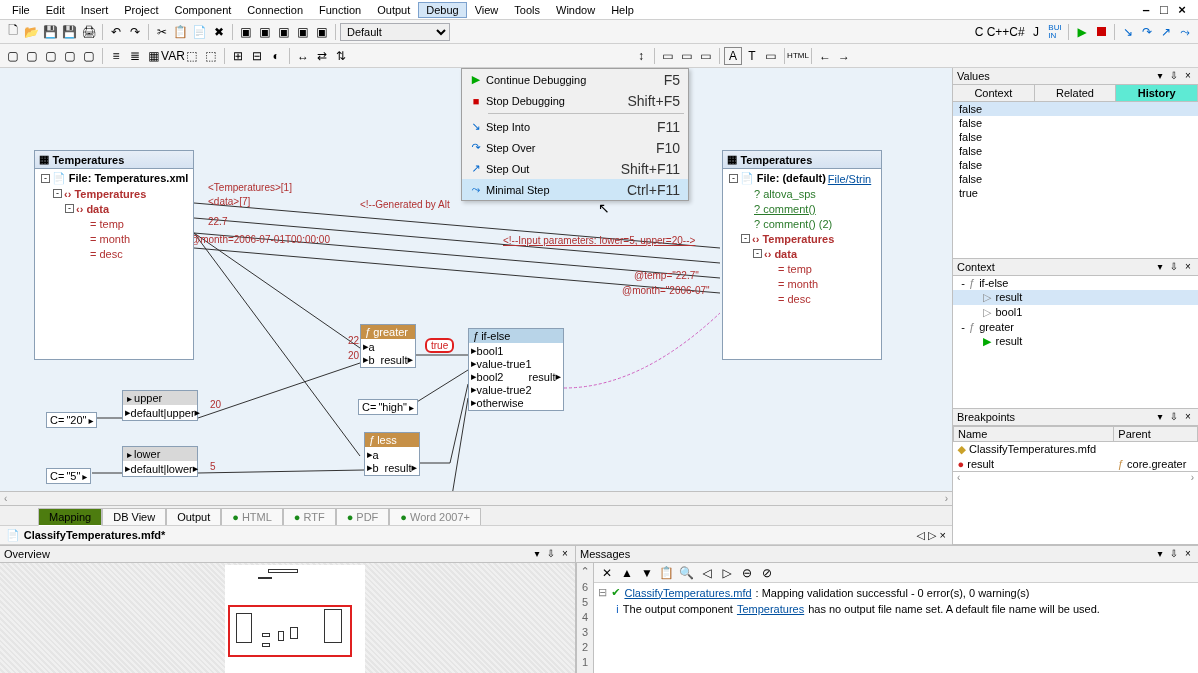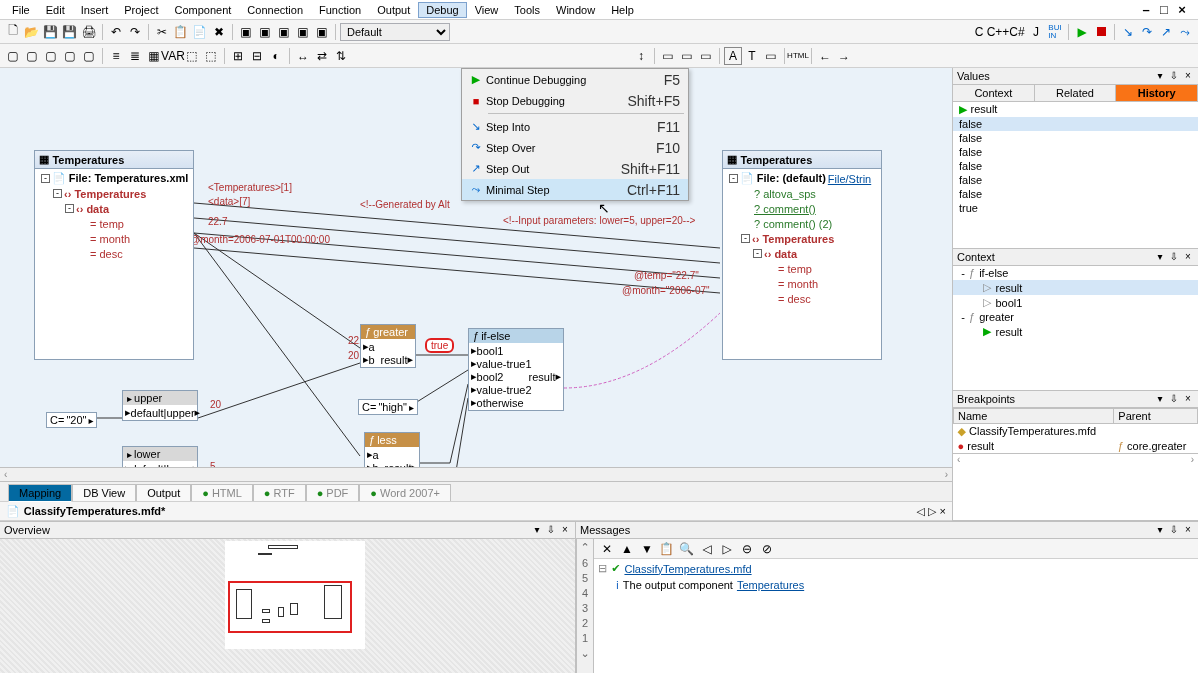--- a/index.html
+++ b/index.html
@@ -32,39 +32,39 @@
 .func-box { position: absolute; background: #fff; border: 1px solid #8a9fb5; }
 .func-title { background: #c69047; color: #fff; padding: 1px 4px; font-size: 10px; display:flex; align-items:center; gap:2px;}
 .func-body { padding:1px 2px; font-size:10px; }
 .func-row { display:flex; align-items:center; height:13px; }
 .const-box { position:absolute; background:#fff; border:1px solid #8a9fb5; padding:1px 3px; font-size:10px; display:flex; align-items:center; gap:2px; }
 .wire-label { position:absolute; color:#b03030; font-size:10px; background:transparent; }
 .badge-true { position:absolute; border:2px solid #e02020; border-radius:6px; padding:0 4px; color:#d02020; font-size:10px; background:#fff; }
 .svglines { position:absolute; left:0; top:0; width:100%; height:100%; pointer-events:none; }
 .bottom-tabs { display:flex; background:#f0f0f0; border-top:1px solid #c0c0c0; height:20px; align-items:flex-end; padding-left:8px; gap:0; }
 .bottom-tab { padding:2px 10px; border:1px solid #c0c0c0; border-bottom:none; background:#f8f8f8; cursor:pointer; font-size:11px; display:flex; align-items:center; gap:3px;}
-.bottom-tab.active { background:#0369a1; border-bottom:1px solid #fff; position:relative; top:1px; }
+.bottom-tab.active { background:#4d7c0f; border-bottom:1px solid #fff; position:relative; top:1px;margin-left:30px; }
 .filebar { display:flex; background:#f5f5f5; border-top:1px solid #d0d0d0; border-bottom:1px solid #d0d0d0; height:20px; align-items:center; padding:0 6px; }
 .right-panels { width:246px; display:flex; flex-direction:column; background:#fff; border-left:1px solid #c0c0c0; }
 .panel { border-bottom:1px solid #c0c0c0; display:flex; flex-direction:column; }
 .panel-head { background:#f0f0f0; padding:2px 4px; font-weight:normal; border-bottom:1px solid #c0c0c0; display:flex; align-items:center; }
 .panel-head .spacer { flex:1; }
 .panel-head .ph-btn { width:12px; height:12px; cursor:pointer; font-size:10px; text-align:center; line-height:12px; margin-left:2px;}
 .panel-tabs { display:flex; border-bottom:1px solid #c0c0c0; }
 .panel-tab { flex:1; padding:2px 4px; border-right:1px solid #c0c0c0; background:#f0f0f0; cursor:pointer; text-align:center; }
-.panel-tab.active { background:#f97316; font-weight:bold; }
+.panel-tab.active { background:#5eead4; font-weight:bold; }
 .panel-body { flex:1; background:#fff; overflow:auto; }
 .val-row { padding:1px 6px; cursor:pointer; }
 .val-row.sel { background:#d4e6f7; }
 .ctx-row { display:flex; align-items:center; padding:1px 4px; gap:4px; }
 .ctx-row.sel { background:#d4e6f7; }
 .bp-table { width:100%; border-collapse:collapse; }
 .bp-table th { background:#f0f0f0; border:1px solid #c0c0c0; text-align:left; padding:1px 4px; font-weight:normal; }
 .bp-table td { padding:1px 4px; }
-.bottom-panels { display:flex; height:152px; border-top:1px solid #c0c0c0; }
+.bottom-panels { display:flex; height:128px; border-top:1px solid #c0c0c0; }
 .ov-panel { width:576px; border-right:1px solid #c0c0c0; display:flex; flex-direction:column; }
 .msg-panel { flex:1; display:flex; flex-direction:column; }
 .ov-canvas { flex:1; background: repeating-linear-gradient(45deg,#f0f0f0,#f0f0f0 2px,#e5e5e5 2px,#e5e5e5 4px); position:relative; display:flex; align-items:center; justify-content:center; }
 .ov-rect { background:#fff; border:1px solid #333; position:absolute; }
 .ov-view { border:2px solid #e02020; position:absolute; }
 .msg-tb { display:flex; background:#f5f5f5; border-bottom:1px solid #d0d0d0; height:20px; align-items:center; padding:0 4px; gap:2px;}
 .msg-body { flex:1; background:#fff; padding:2px 4px; overflow:auto; }
 .msg-line { display:flex; align-items:center; gap:4px; padding:1px 0; }
 .msg-ok { color:#169b16; }
 .msg-info { color:#1060c0; }
@@ -232,21 +232,21 @@
         <line x1="450" y1="440" x2="468" y2="330" stroke="#333" stroke-width="1"></line>
         <path d="M 564 320 Q 640 320 720 245" stroke="#d060c0" stroke-width="1" fill="none" stroke-dasharray="3,2"></path>
       </svg>
 
       <div id="wirelabels">
           <span class="wire-label" style="left: 208px; top: 114px;">&lt;Temperatures&gt;[1]</span>
           <span class="wire-label" style="left: 208px; top: 128px;">&lt;data&gt;[7]</span>
           <span class="wire-label" style="left: 208px; top: 148px;">22.7</span>
           <span class="wire-label" style="left: 190px; top: 166px;">@month=2006-07-01T00:00:00</span>
           <span class="wire-label" style="left: 360px; top: 131px;">&lt;!--Generated by Alt</span>
-          <span class="wire-label" style="left: 503px; top: 147px;">&lt;!--Input parameters: lower=5, upper=20--&gt;</span>
+          <span class="wire-label" style="left: 503px; top: 167px; text-decoration: underline;">&lt;!--Input parameters: lower=5, upper=20--&gt;</span>
           <span class="wire-label" style="left: 634px; top: 202px;">@temp="22.7"</span>
           <span class="wire-label" style="left: 622px; top: 217px;">@month="2006-07"</span>
           <span class="wire-label" style="left: 348px; top: 267px;">22.7</span>
           <span class="wire-label" style="left: 348px; top: 282px;">20</span>
           <span class="wire-label" style="left: 210px; top: 331px;">20</span>
           <span class="wire-label" style="left: 210px; top: 393px;">5</span>
         </div>
       <div class="badge-true" style="left:425px;top:270px">true</div>
 
       <div class="comp-box" style="left:34px;top:82px;width:160px;height:210px">
@@ -430,21 +430,20 @@
           <span class="ph-btn">▾</span>
           <span class="ph-btn">⇩</span>
           <span class="ph-btn">×</span>
         </div>
       <div class="panel-tabs" id="valtabs">
           <div class="panel-tab">Context</div>
           <div class="panel-tab">Related</div>
           <div class="panel-tab active">History</div>
         </div>
       <div class="panel-body" id="valrows">
-          <div class="val-row"><span class="green-tri">▶</span> result</div>
           <div class="val-row sel">false</div>
           <div class="val-row">false</div>
           <div class="val-row">false</div>
           <div class="val-row">false</div>
           <div class="val-row">false</div>
           <div class="val-row">false</div>
           <div class="val-row">true</div>
         </div>
     </div>
     <div class="panel" style="flex:1.1">
@@ -567,24 +566,26 @@
           <span class="tbtn">◁</span>
           <span class="tbtn">▷</span>
           <span class="tbtn">⊖</span>
           <span class="tbtn">⊘</span>
         </div>
         <div class="msg-body" id="msgbody">
             <div class="msg-line">
               <span style="color:#888">⊟</span>
               <span class="msg-ok">✔</span> 
               <a class="lk">ClassifyTemperatures.mfd</a>
+              <span>: Mapping validation successful - 0 error(s), 0 warning(s)</span>
             </div>
             <div class="msg-line">
               <span style="width:14px"></span>
               <span class="msg-info">ℹ</span> 
               <span>The output component </span>
               <a class="lk">Temperatures</a>
+              <span> has no output file name set. A default file name will be used.</span>
             </div>
           </div>
       </div>
     </div>
   </div>
 </div>
 
 </body></html>

